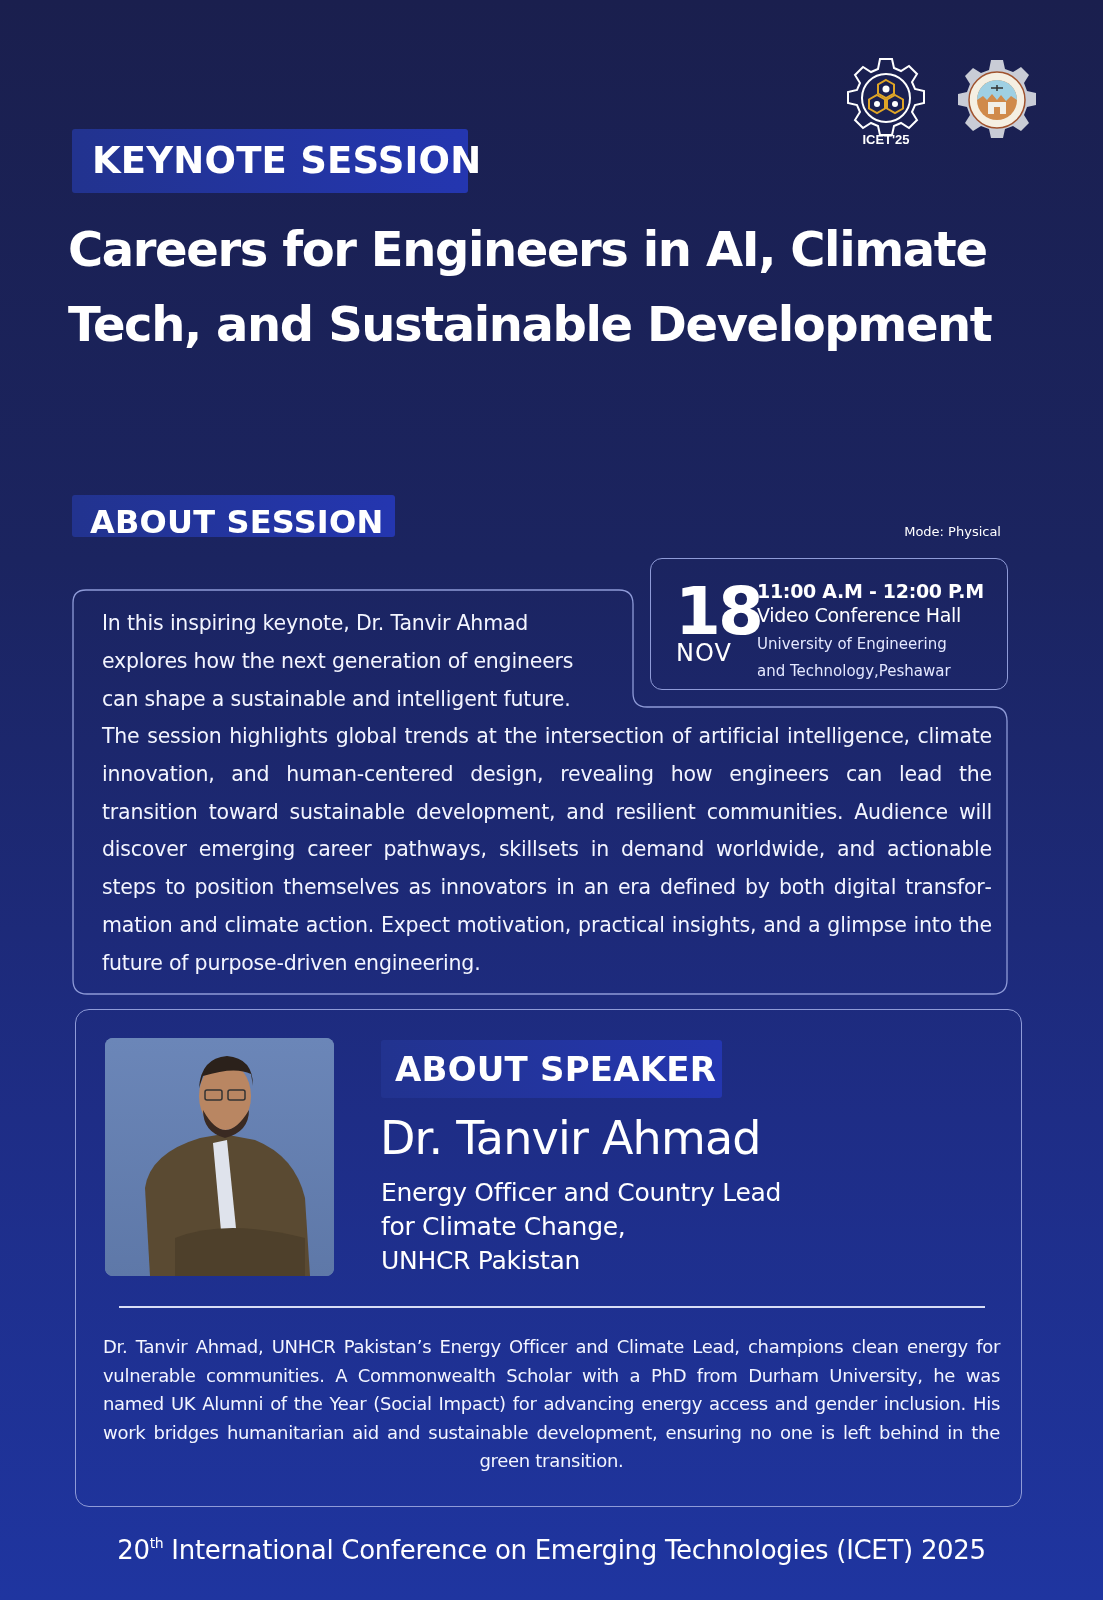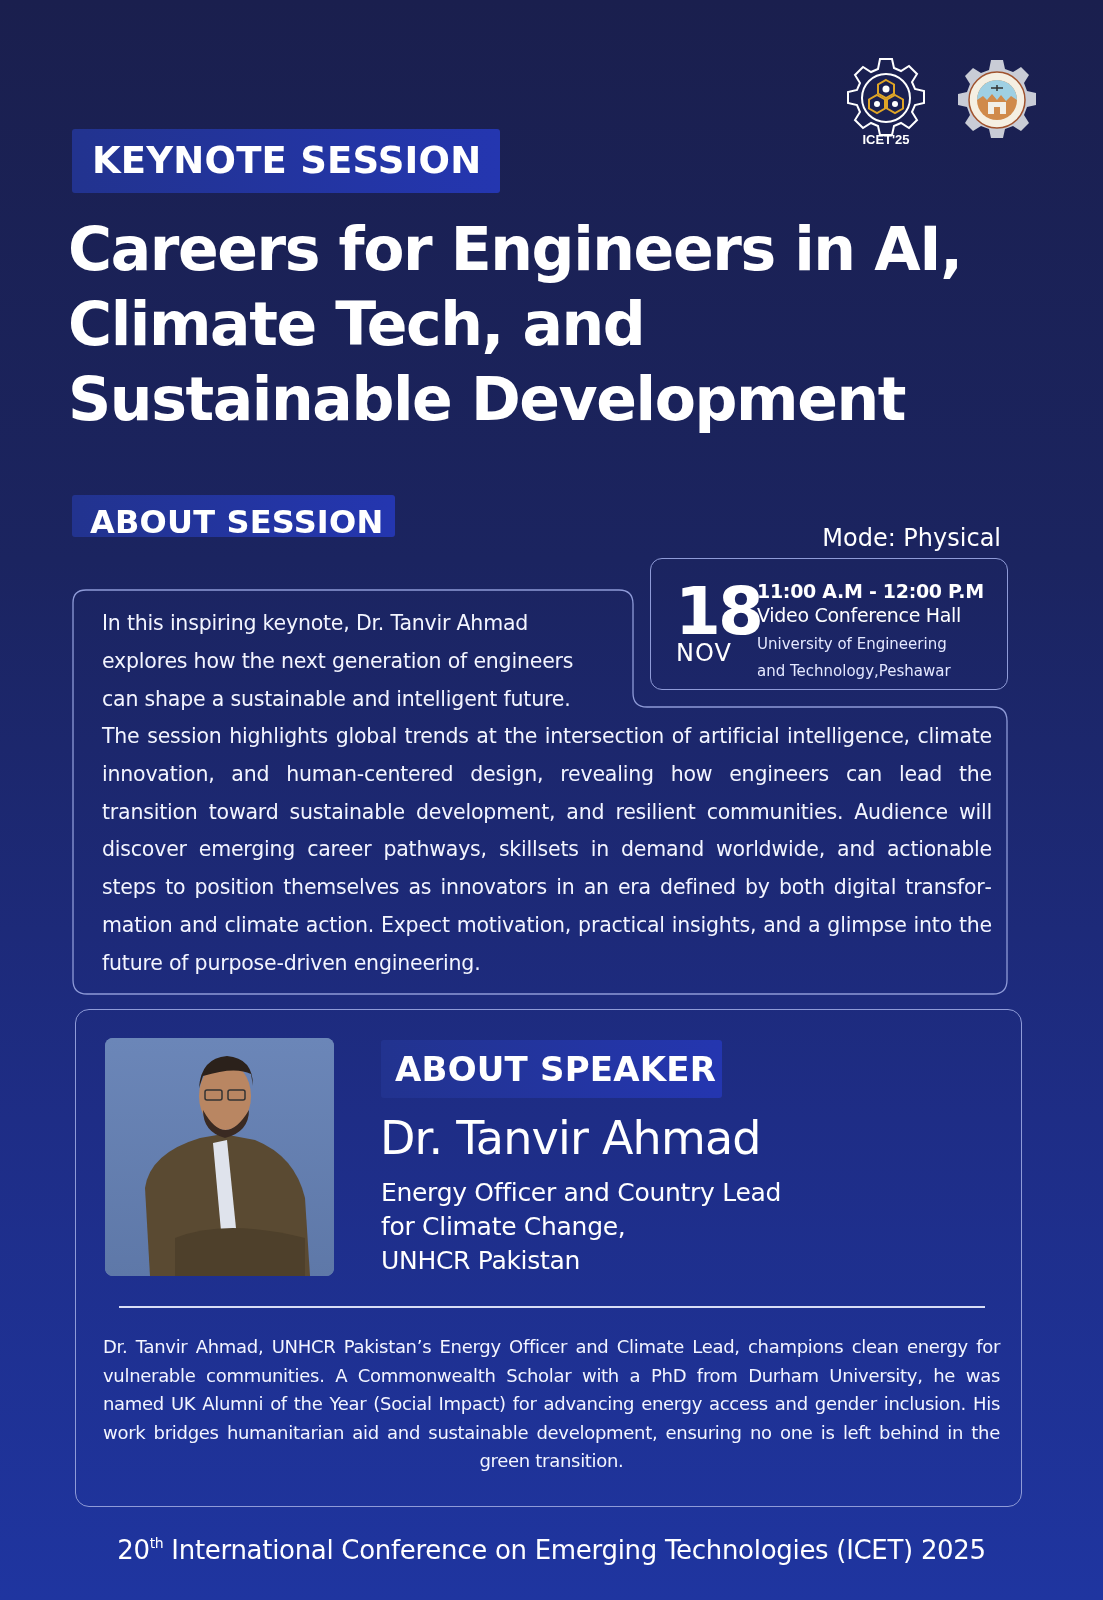--- a/index.html
+++ b/index.html
@@ -20,31 +20,31 @@
   
   .chip {
     position: absolute;
     background: linear-gradient(90deg, #22338f 0%, #2436b0 100%);
     border-radius: 3px;
     font-weight: bold;
     color: #fff;
     white-space: nowrap;
     letter-spacing: 0.2px;
   }
-  .chip-keynote { left: 72px; top: 129px; width: 428px; height: 64px; font-size: 37px; line-height: 64px; padding-left: 20px; }
+  .chip-keynote { left: 72px; top: 129px; width: 396px; height: 64px; font-size: 37px; line-height: 64px; padding-left: 20px; }
   .chip-about-session { left: 72px; top: 495px; width: 323px; height: 42px; font-size: 32px; line-height: 54px; padding-left: 18px; }
   .chip-about-speaker { left: 381px; top: 1040px; width: 341px; height: 58px; font-size: 34px; line-height: 58px; padding-left: 14px; }
 
   .title {
     left: 68px; top: 212px; width: 960px;
-    font-size: 60px; font-weight: bold; line-height: 75px;
+    font-size: 48px; font-weight: bold; line-height: 75px;
     letter-spacing: -1.4px;
   }
 
-  .mode { right: 102px; top: 524px; font-size: 24px; }
+  .mode { right: 102px; top: 524px; font-size: 13px; }
 
   
   .session-outline { left: 0; top: 0; width: 1103px; height: 1600px; pointer-events: none; }
 
   
   .date-card {
     left: 650px; top: 558px; width: 358px; height: 132px;
     border: 1.3px solid #8f9bd8;
     border-radius: 12px;
   }

